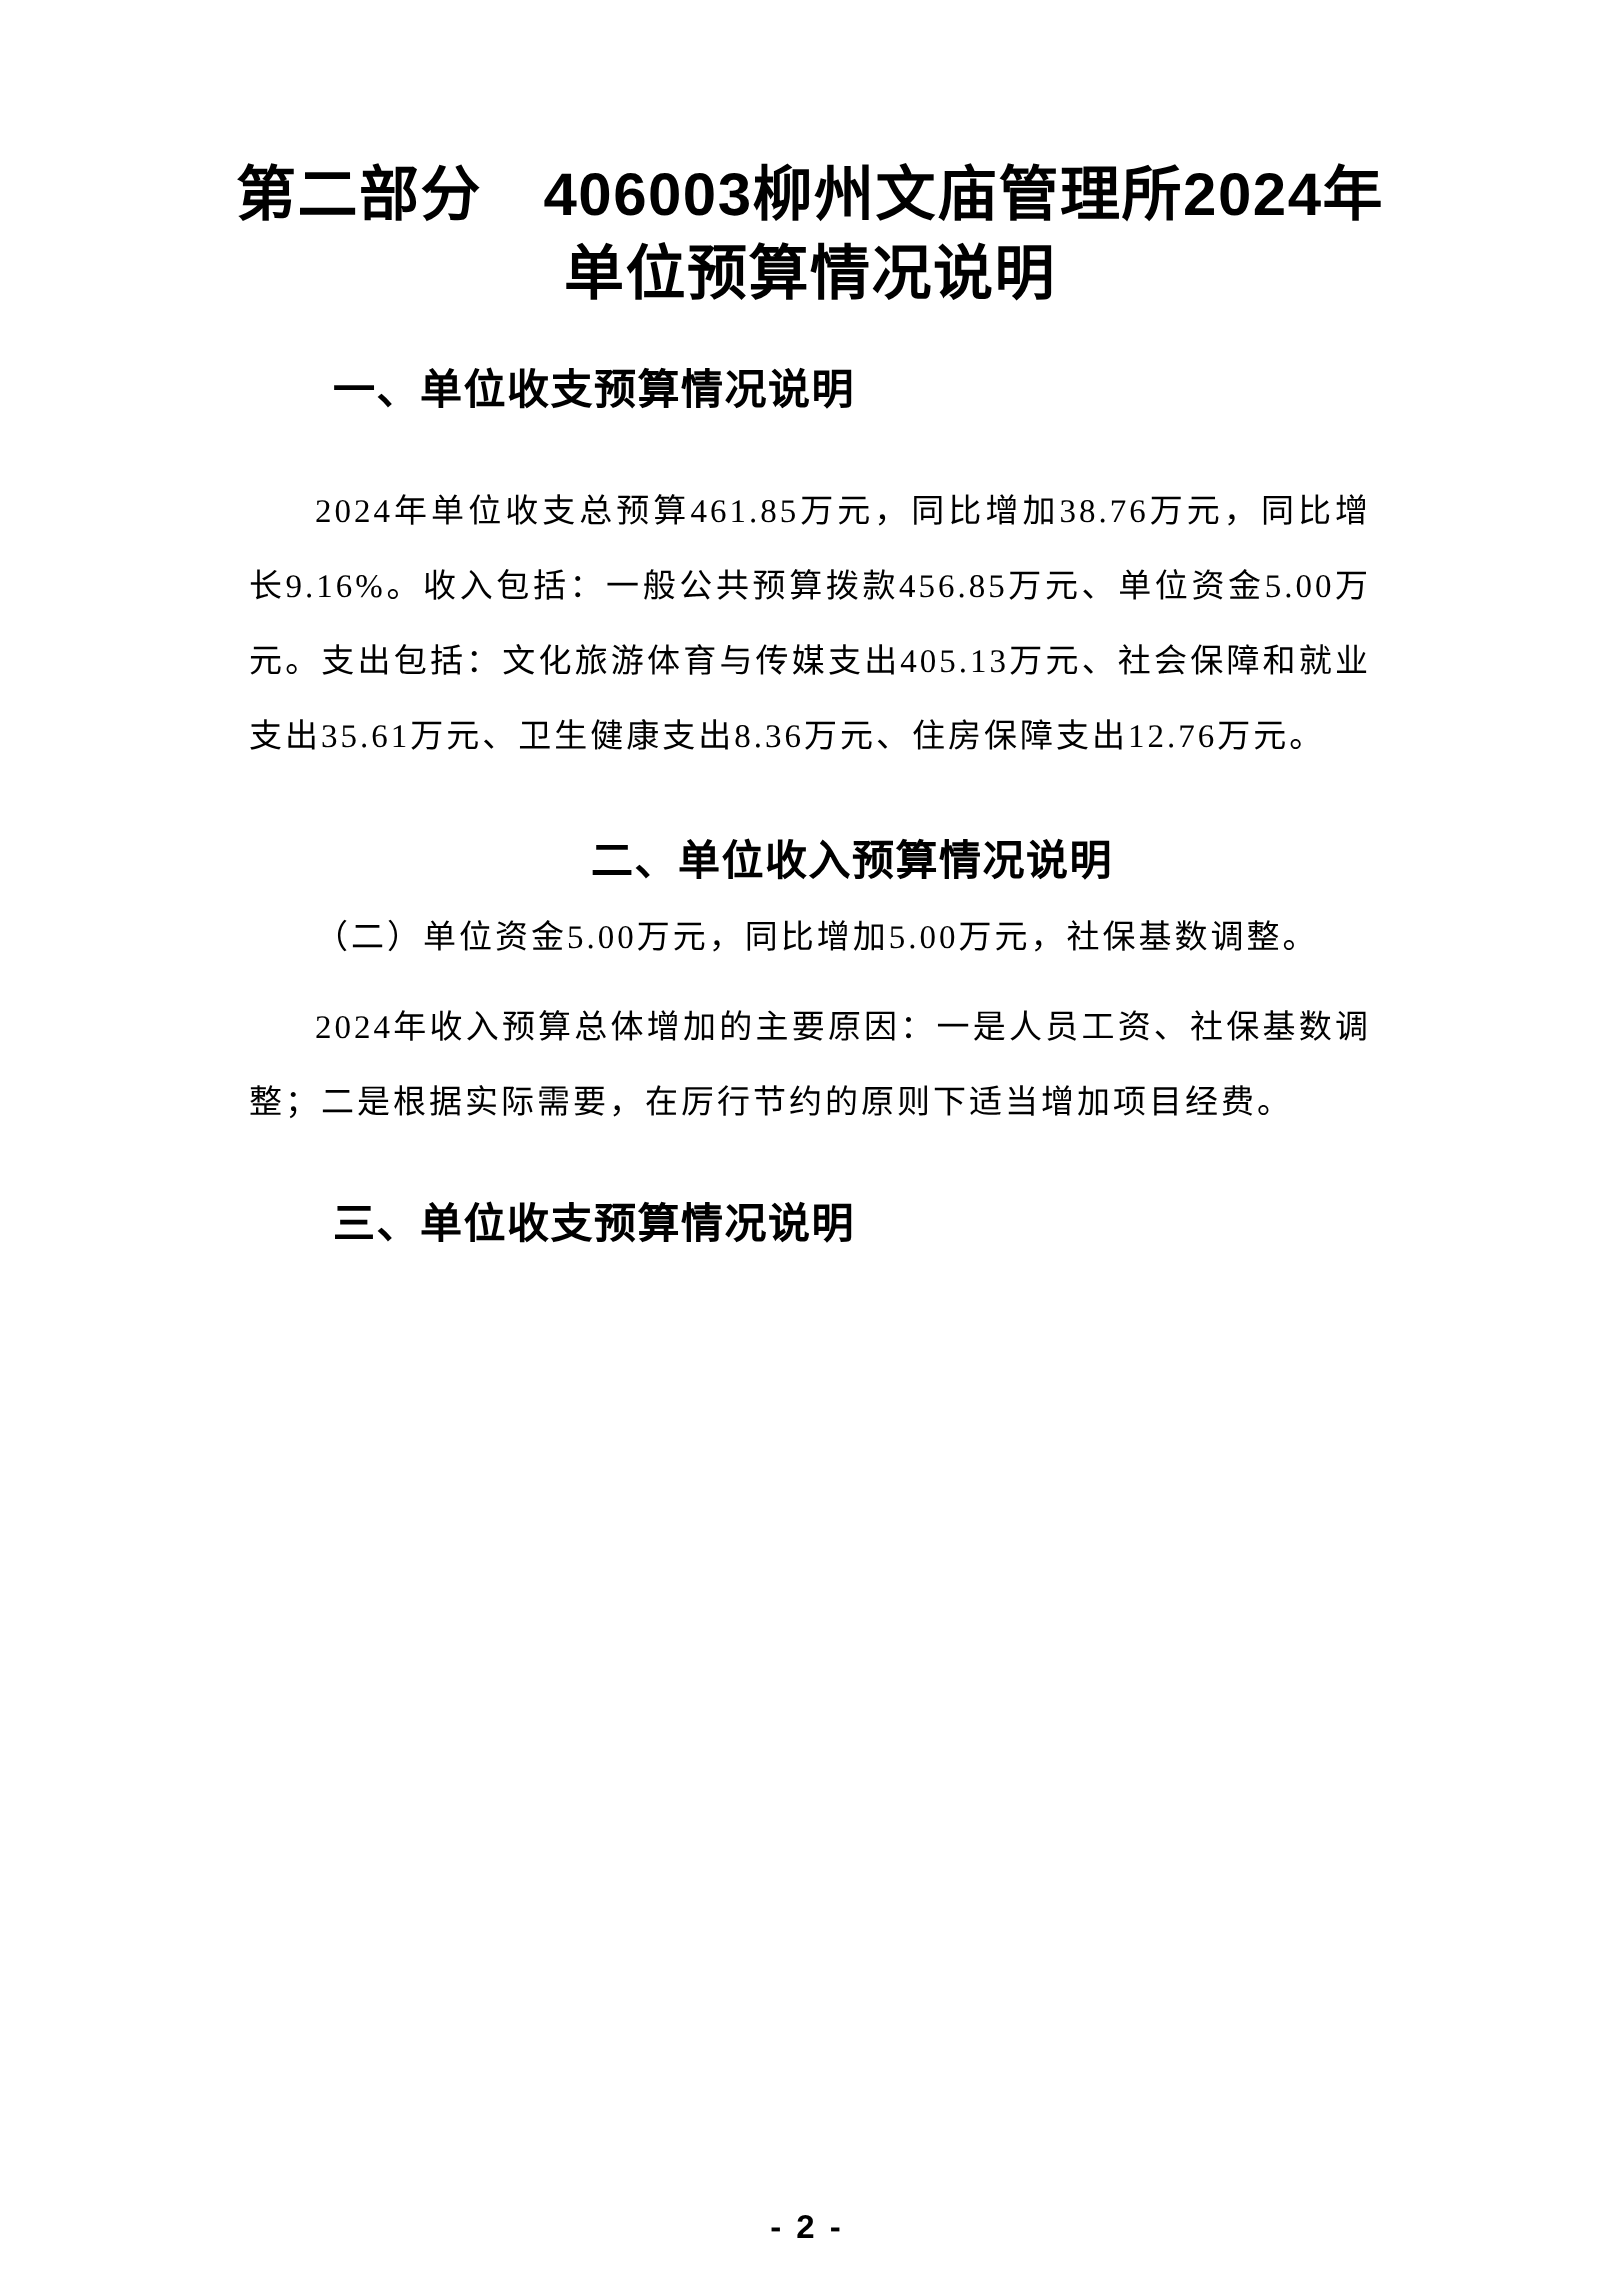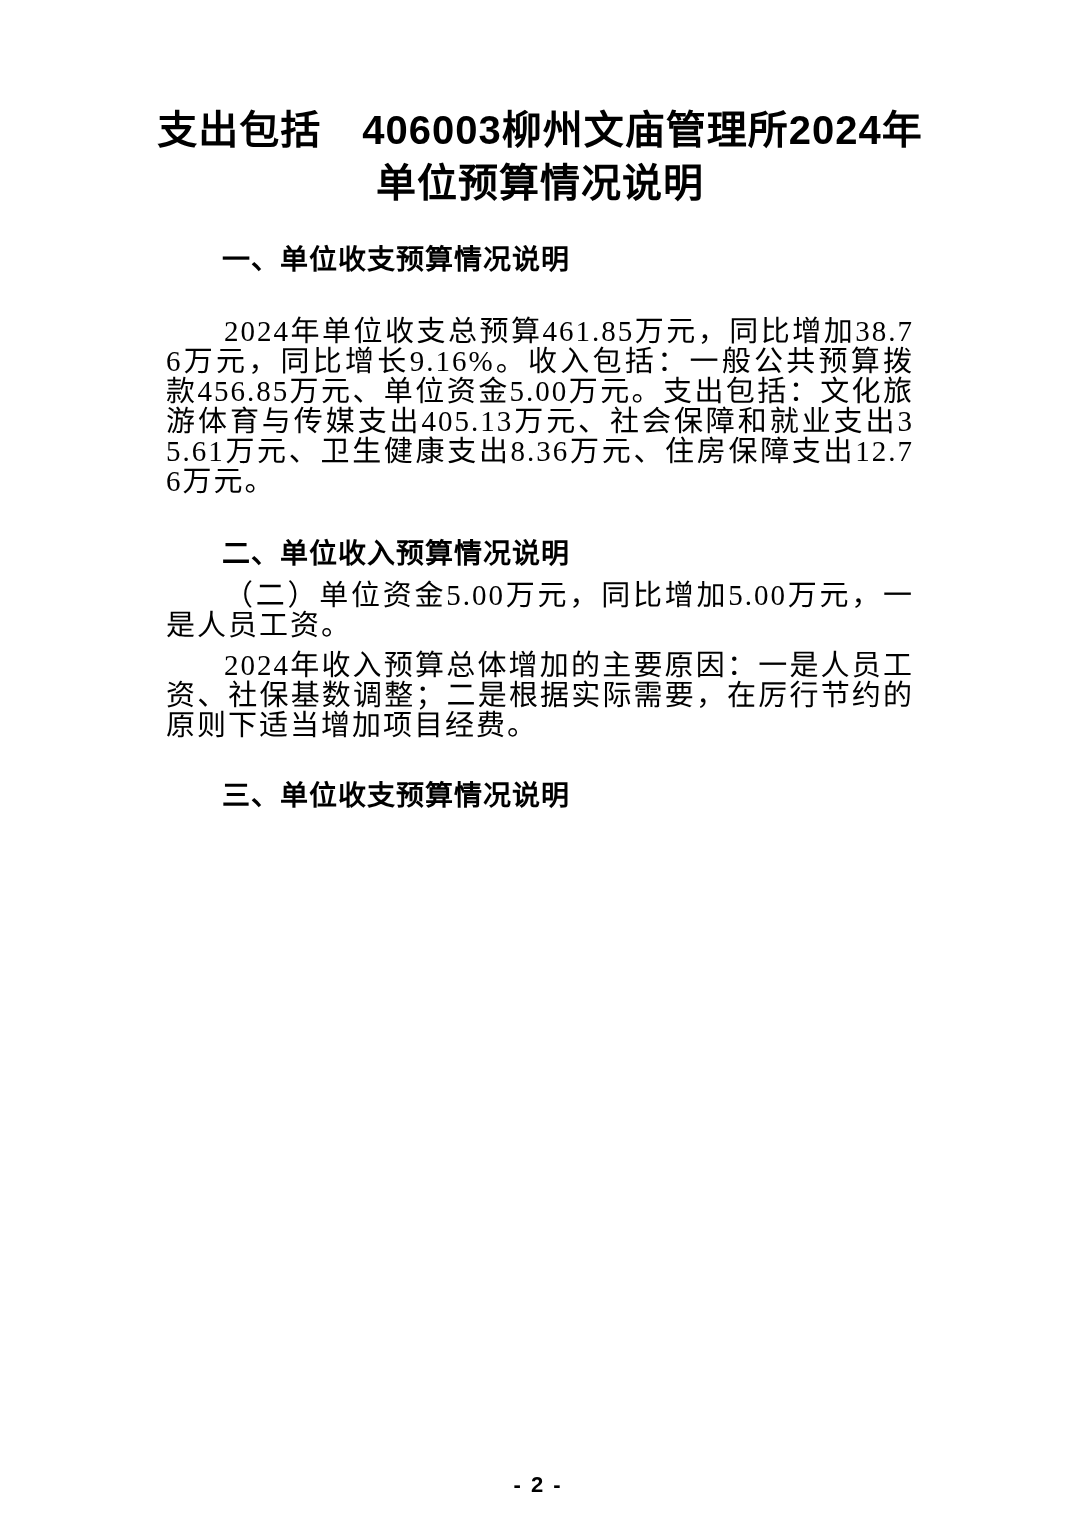--- a/index.html
+++ b/index.html
@@ -38,26 +38,26 @@
   .section-heading {
     font-family: "Liberation Sans", sans-serif;
     font-weight: bold;
     font-size: 28px;
     line-height: 32px;
     text-indent: 2em;
     margin: 0;
     letter-spacing: 1px;
   }
   .heading-1 { margin-top: 34px; }
-  .heading-2 { margin-top: 42px; }
+  .heading-2 { margin-top: 42px; text-align: center; }
   .heading-3 { margin-top: 40px; }
   .body-para {
     font-family: "Liberation Serif", serif;
-    font-size: 29px;
-    line-height: 30px;
+    font-size: 22px;
+    line-height: 50px;
     text-align: justify;
     text-justify: inter-character;
     text-indent: 2em;
     margin: 0;
     letter-spacing: 2px;
     word-break: break-all;
   }
   .para-first { margin-top: 40px; }
   .para-next  { margin-top: 10px; }
   .page-number {
@@ -70,30 +70,30 @@
     font-weight: bold;
     font-size: 22px;
     letter-spacing: 2px;
   }
 </style>
 </head>
 <body>
 
 <div class="page">
 
-  <h1 class="doc-title">支出包括　406003柳州文庙管理所2024年单位预算情况说明</h1>
+  <h1 class="doc-title">第二部分　406003柳州文庙管理所2024年单位预算情况说明</h1>
 
   <section class="section">
     <h2 class="section-heading heading-1">一、单位收支预算情况说明</h2>
     <p class="body-para para-first">2024年单位收支总预算461.85万元，同比增加38.76万元，同比增长9.16%。收入包括：一般公共预算拨款456.85万元、单位资金5.00万元。支出包括：文化旅游体育与传媒支出405.13万元、社会保障和就业支出35.61万元、卫生健康支出8.36万元、住房保障支出12.76万元。</p>
   </section>
 
   <section class="section">
     <h2 class="section-heading heading-2">二、单位收入预算情况说明</h2>
-    <p class="body-para para-next">（二）单位资金5.00万元，同比增加5.00万元，一是人员工资。</p>
+    <p class="body-para para-next">（二）单位资金5.00万元，同比增加5.00万元，社保基数调整。</p>
     <p class="body-para para-next">2024年收入预算总体增加的主要原因：一是人员工资、社保基数调整；二是根据实际需要，在厉行节约的原则下适当增加项目经费。</p>
   </section>
 
   <section class="section">
     <h2 class="section-heading heading-3">三、单位收支预算情况说明</h2>
   </section>
 
   <div class="page-number">- 2 -</div>
 
 </div>

